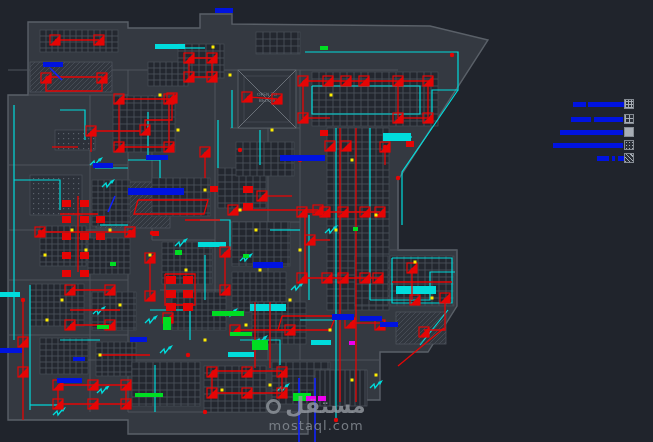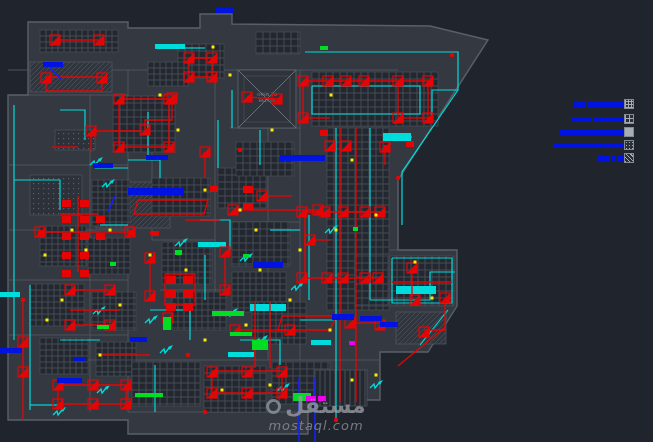--- a/index.html
+++ b/index.html
@@ -15,21 +15,21 @@
                                     repeating-linear-gradient(90deg,#a7adb5 0 1px,transparent 1px 4px);}
   .sw-solid{background:#a7adb5;}
   .sw-speckle{background-image:radial-gradient(#a7adb5 0.9px,transparent 1px);background-size:3px 3px;}
   .sw-diag{background-image:repeating-linear-gradient(45deg,#a7adb5 0 1px,transparent 1px 3px);}
   
   .watermark{position:absolute;left:260px;top:395px;width:112px;text-align:center;pointer-events:none;}
   .wm-row{display:flex;align-items:center;justify-content:center;gap:4px;direction:ltr;}
   .wm-mark{width:15px;height:15px;border:3px solid rgba(150,156,163,.75);border-radius:50%;
            box-sizing:border-box;display:inline-block;}
   .wm-logo{font-size:22px;font-weight:bold;color:rgba(152,158,165,.78);line-height:1;}
-  .wm-url{font-size:13px;color:rgba(138,144,151,.8);letter-spacing:1px;margin-top:1px;font-style:italic;}
+  .wm-url{font-size:13px;color:rgba(138,144,151,.8);letter-spacing:1px;margin-top:1px;}
 </style>
 </head>
 <body>
 
 <div class="stage">
   <svg id="plan" width="653" height="442" viewBox="0 0 653 442">
       <g>
         <polygon points="28,22 128,22 128,28 200,28 200,14 232,14 232,24 430,26 488,40 398,180 398,250 457,250 457,306 428,352 380,352 380,400 308,400 308,434 128,434 128,420 8,420 8,95 28,95" fill="#343941" stroke="#5a6068" stroke-width="1.4"></polygon>
         <line x1="128" y1="70" x2="128" y2="412" stroke="#4e545c" stroke-width="1"></line>
         <line x1="90" y1="95" x2="90" y2="412" stroke="#4e545c" stroke-width="1"></line>

